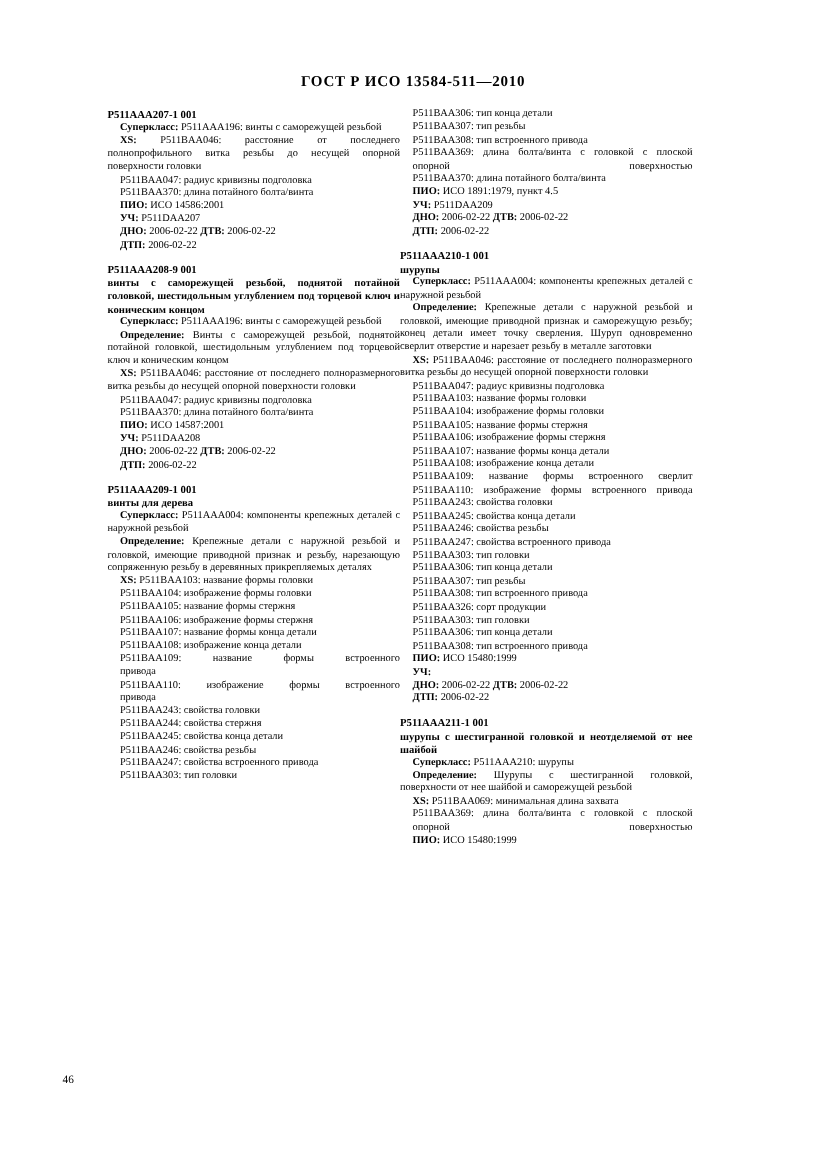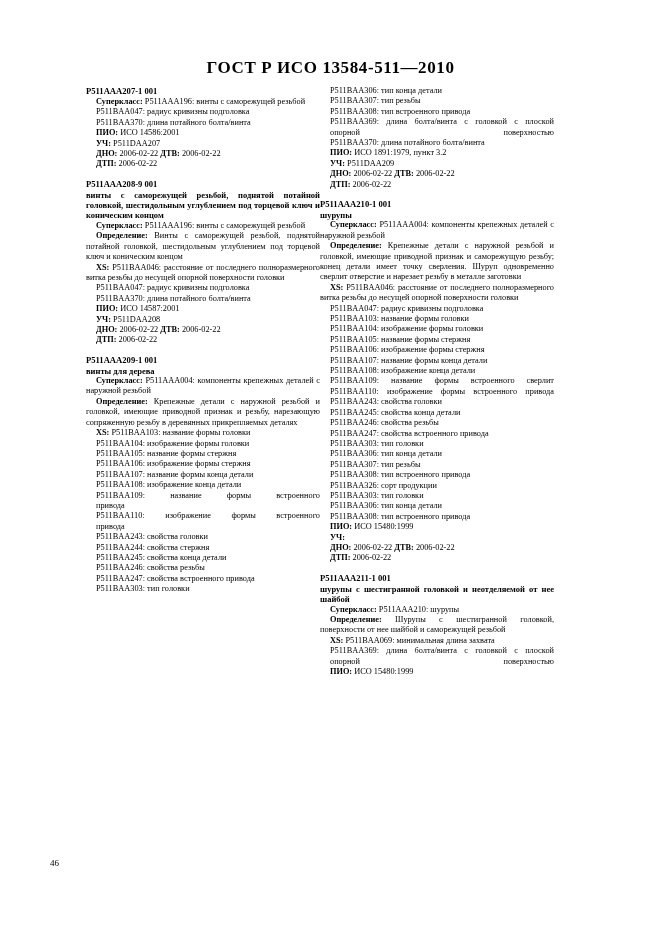--- a/index.html
+++ b/index.html
@@ -22,21 +22,21 @@
     box-sizing: border-box;
   }
   .header {
     position: absolute;
     top: 58px;
     left: 0;
     width: 661px;
     text-align: center;
     font-family: "Liberation Serif", serif;
     font-weight: bold;
-    font-size: 17px;
+    font-size: 12px;
     letter-spacing: 0.6px;
   }
   .columns {
     position: absolute;
     top: 86px;
     left: 86px;
     width: 500px;
     display: flex;
   }
   .col {
@@ -90,20 +90,21 @@
 
 <div class="page">
 
   <div class="header">ГОСТ Р ИСО 13584-511—2010</div>
 
   <div class="columns">
     <div class="col" id="col-left">
         <div class="blk">
           <div class="code">P511AAA207-1 001</div>
           <div class="para"><span class="lbl">Суперкласс:</span><span> P511AAA196: винты с саморежущей резьбой</span></div>
+          <div class="para"><span class="lbl">XS:</span><span> P511BAA046: расстояние от последнего полнопрофильного витка резьбы до несущей опорной поверхности головки</span></div>
           <div class="hang"><span>P511BAA047: радиус кривизны подголовка</span></div>
           <div class="hang"><span>P511BAA370: длина потайного болта/винта</span></div>
           <div class="hang"><span class="lbl">ПИО:</span><span> ИСО 14586:2001</span></div>
           <div class="hang"><span class="lbl">УЧ:</span><span> P511DAA207</span></div>
           <div class="hang"><span class="lbl">ДНО:</span><span> 2006-02-22 </span><span class="lbl">ДТВ:</span><span> 2006-02-22</span></div>
           <div class="hang"><span class="lbl">ДТП:</span><span> 2006-02-22</span></div>
         </div>
         <div class="spacer"></div>
         <div class="blk">
           <div class="code">P511AAA208-9 001</div>
@@ -142,21 +143,21 @@
           <div class="hang"><span>P511BAA303: тип головки</span></div>
         </div>
       </div>
     <div class="col" id="col-right">
         <div class="blk">
           <div class="hang"><span>P511BAA306: тип конца детали</span></div>
           <div class="hang"><span>P511BAA307: тип резьбы</span></div>
           <div class="hang"><span>P511BAA308: тип встроенного привода</span></div>
           <div class="hang spread"><span>P511BAA369: длина болта/винта с головкой с плоской опорной поверхностью</span></div>
           <div class="hang"><span>P511BAA370: длина потайного болта/винта</span></div>
-          <div class="hang"><span class="lbl">ПИО:</span><span> ИСО 1891:1979, пункт 3.2</span></div>
+          <div class="hang"><span class="lbl">ПИО:</span><span> ИСО 1891:1979, пункт 4.5</span></div>
           <div class="hang"><span class="lbl">УЧ:</span><span> P511DAA209</span></div>
           <div class="hang"><span class="lbl">ДНО:</span><span> 2006-02-22 </span><span class="lbl">ДТВ:</span><span> 2006-02-22</span></div>
           <div class="hang"><span class="lbl">ДТП:</span><span> 2006-02-22</span></div>
         </div>
         <div class="spacer"></div>
         <div class="blk">
           <div class="code">P511AAA210-1 001</div>
           <div class="title">шурупы</div>
           <div class="para"><span class="lbl">Суперкласс:</span><span> P511AAA004: компоненты крепежных деталей с наружной резьбой</span></div>
           <div class="para"><span class="lbl">Определение:</span><span> Крепежные детали с наружной резьбой и головкой, имеющие приводной признак и саморежущую резьбу; конец детали имеет точку сверления. Шуруп одновременно сверлит отверстие и нарезает резьбу в металле заготовки</span></div>

